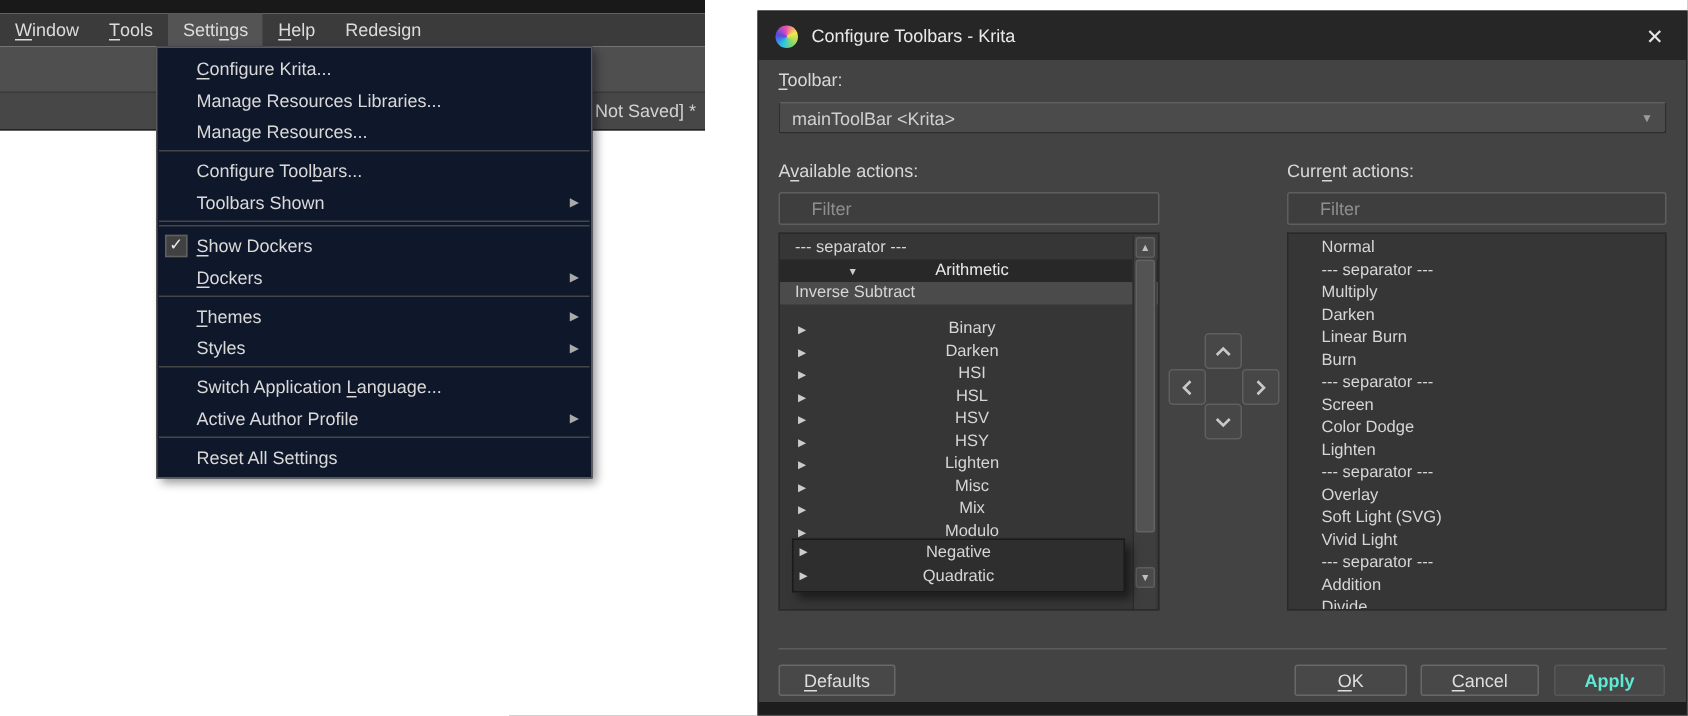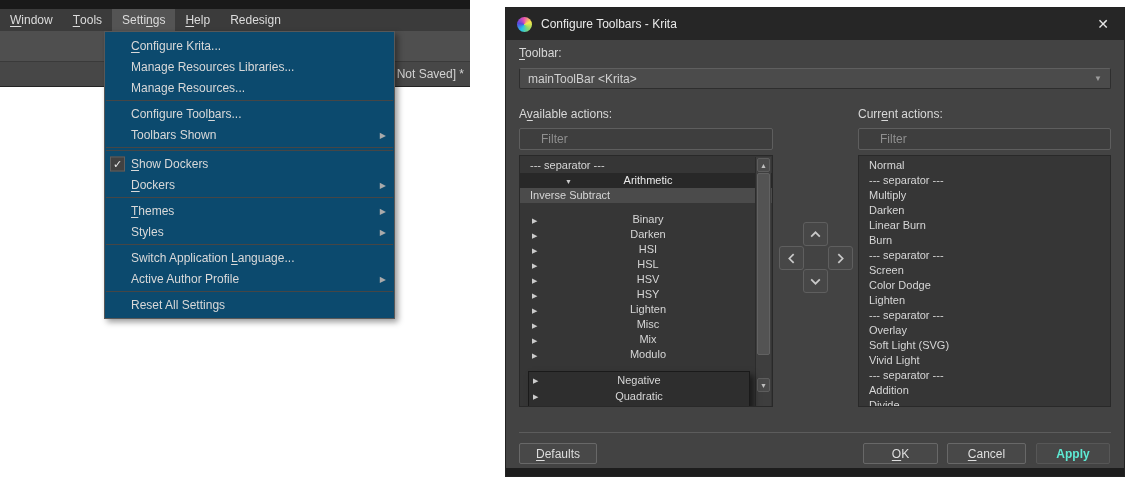--- a/index.html
+++ b/index.html
@@ -13,21 +13,21 @@
   .kw-menubar { height:22px; background:#3b3b3b; display:flex; align-items:stretch;
     color:#dcdcdc; font-size:12px; }
   .mb-item { display:flex; align-items:center; padding:0 10px; cursor:default; }
   .mb-item.open { background:#545454; }
   .kw-toolbar { height:31px; background:#4f4f4f; border-bottom:1px solid #3a3a3a; }
   .kw-tabband { height:25px; background:#474747; border-bottom:1px solid #242424;
     display:flex; align-items:center; justify-content:flex-end; padding-right:6px;
     color:#d2d2d2; font-size:12px; }
 
   
-  .menu { position:absolute; left:104px; top:31px; width:291px; background:#0c4a6e;
+  .menu { position:absolute; left:104px; top:31px; width:291px; background:#0f172a;
     border:1px solid #585858; box-shadow:3px 3px 6px rgba(0,0,0,.40);
     padding:3px 0; color:#d9d9d9; font-size:12px; z-index:6; }
   .menu-item { position:relative; height:21px; display:flex; align-items:center;
     padding:0 10px 0 26px; white-space:nowrap; }
   .menu-item.hover { background:#3f3f3f; }
   .mi-arrow { position:absolute; right:8px; top:50%; transform:translateY(-50%);
     font-size:8px; color:#aaaaaa; }
   .mi-check { position:absolute; left:5px; top:50%; transform:translateY(-50%);
     width:15px; height:15px; background:#414141; border:1px solid #606060;
     color:#ececec; font-size:11px; line-height:13px; text-align:center; }
@@ -55,21 +55,21 @@
   .lrow { position:relative; height:15px; line-height:15px; font-size:11px;
     color:#d6d6d6; white-space:nowrap; padding-left:10px; }
   .lrow.first { margin-top:2px; }
   .lrow.cat { text-align:center; padding-left:0; width:256px; }
   .lrow.cat .tri { position:absolute; left:12px; top:1px; font-size:7px; color:#cccccc; }
   .lrow.cat.open .tri { left:45px; }
   .lrow.selcat { background:#282828; color:#eaeaea; }
   .lrow.hl { background:#4b4b4b; margin-bottom:9px; }
   .overlay { position:absolute; left:8px; top:203px; width:222px; height:36px;
     background:#2e2e2e; border:1px solid #1a1a1a;
-    box-shadow:4px 4px 6px rgba(0,0,0,.5); z-index:3;margin-top:12px; }
+    box-shadow:4px 4px 6px rgba(0,0,0,.5); z-index:3; }
   .overlay .lrow { height:16px; line-height:16px; }
   .overlay .lrow.cat { width:220px; }
   .overlay .lrow.cat .tri { left:4px; }
   .sb { position:absolute; top:1px; right:1px; width:16px; height:250px;
     background:#3e3e3e; border-left:1px solid #2c2c2c; }
   .sb-btn { position:absolute; left:1px; width:13px; height:14px; background:#4a4a4a;
     border:1px solid #5d5d5d; border-radius:2px; color:#bfbfbf; font-size:7px;
     display:flex; align-items:center; justify-content:center; }
   .sb-up { top:1px; }
   .sb-down { bottom:15px; }
@@ -214,21 +214,21 @@
     <svg width="13" height="13" viewBox="0 0 12 12">
         <polyline points="4,2 8,6 4,10" fill="none" stroke="#c9c9c9" stroke-width="1.6"></polyline>
       </svg>
   </div>
   <div class="xfer" style="left:297px; top:261px;">
     <svg width="13" height="13" viewBox="0 0 12 12">
         <polyline points="2,4 6,8 10,4" fill="none" stroke="#c9c9c9" stroke-width="1.6"></polyline>
       </svg>
   </div>
 
-  <div class="list" style="left:352px; width:253px;">
+  <div class="list" style="left:352px; width:253px;padding-left:12px;">
     <div class="lrow first">Normal</div>
     <div class="lrow">--- separator ---</div>
     <div class="lrow">Multiply</div>
     <div class="lrow">Darken</div>
     <div class="lrow">Linear Burn</div>
     <div class="lrow">Burn</div>
     <div class="lrow">--- separator ---</div>
     <div class="lrow">Screen</div>
     <div class="lrow">Color Dodge</div>
     <div class="lrow">Lighten</div>

